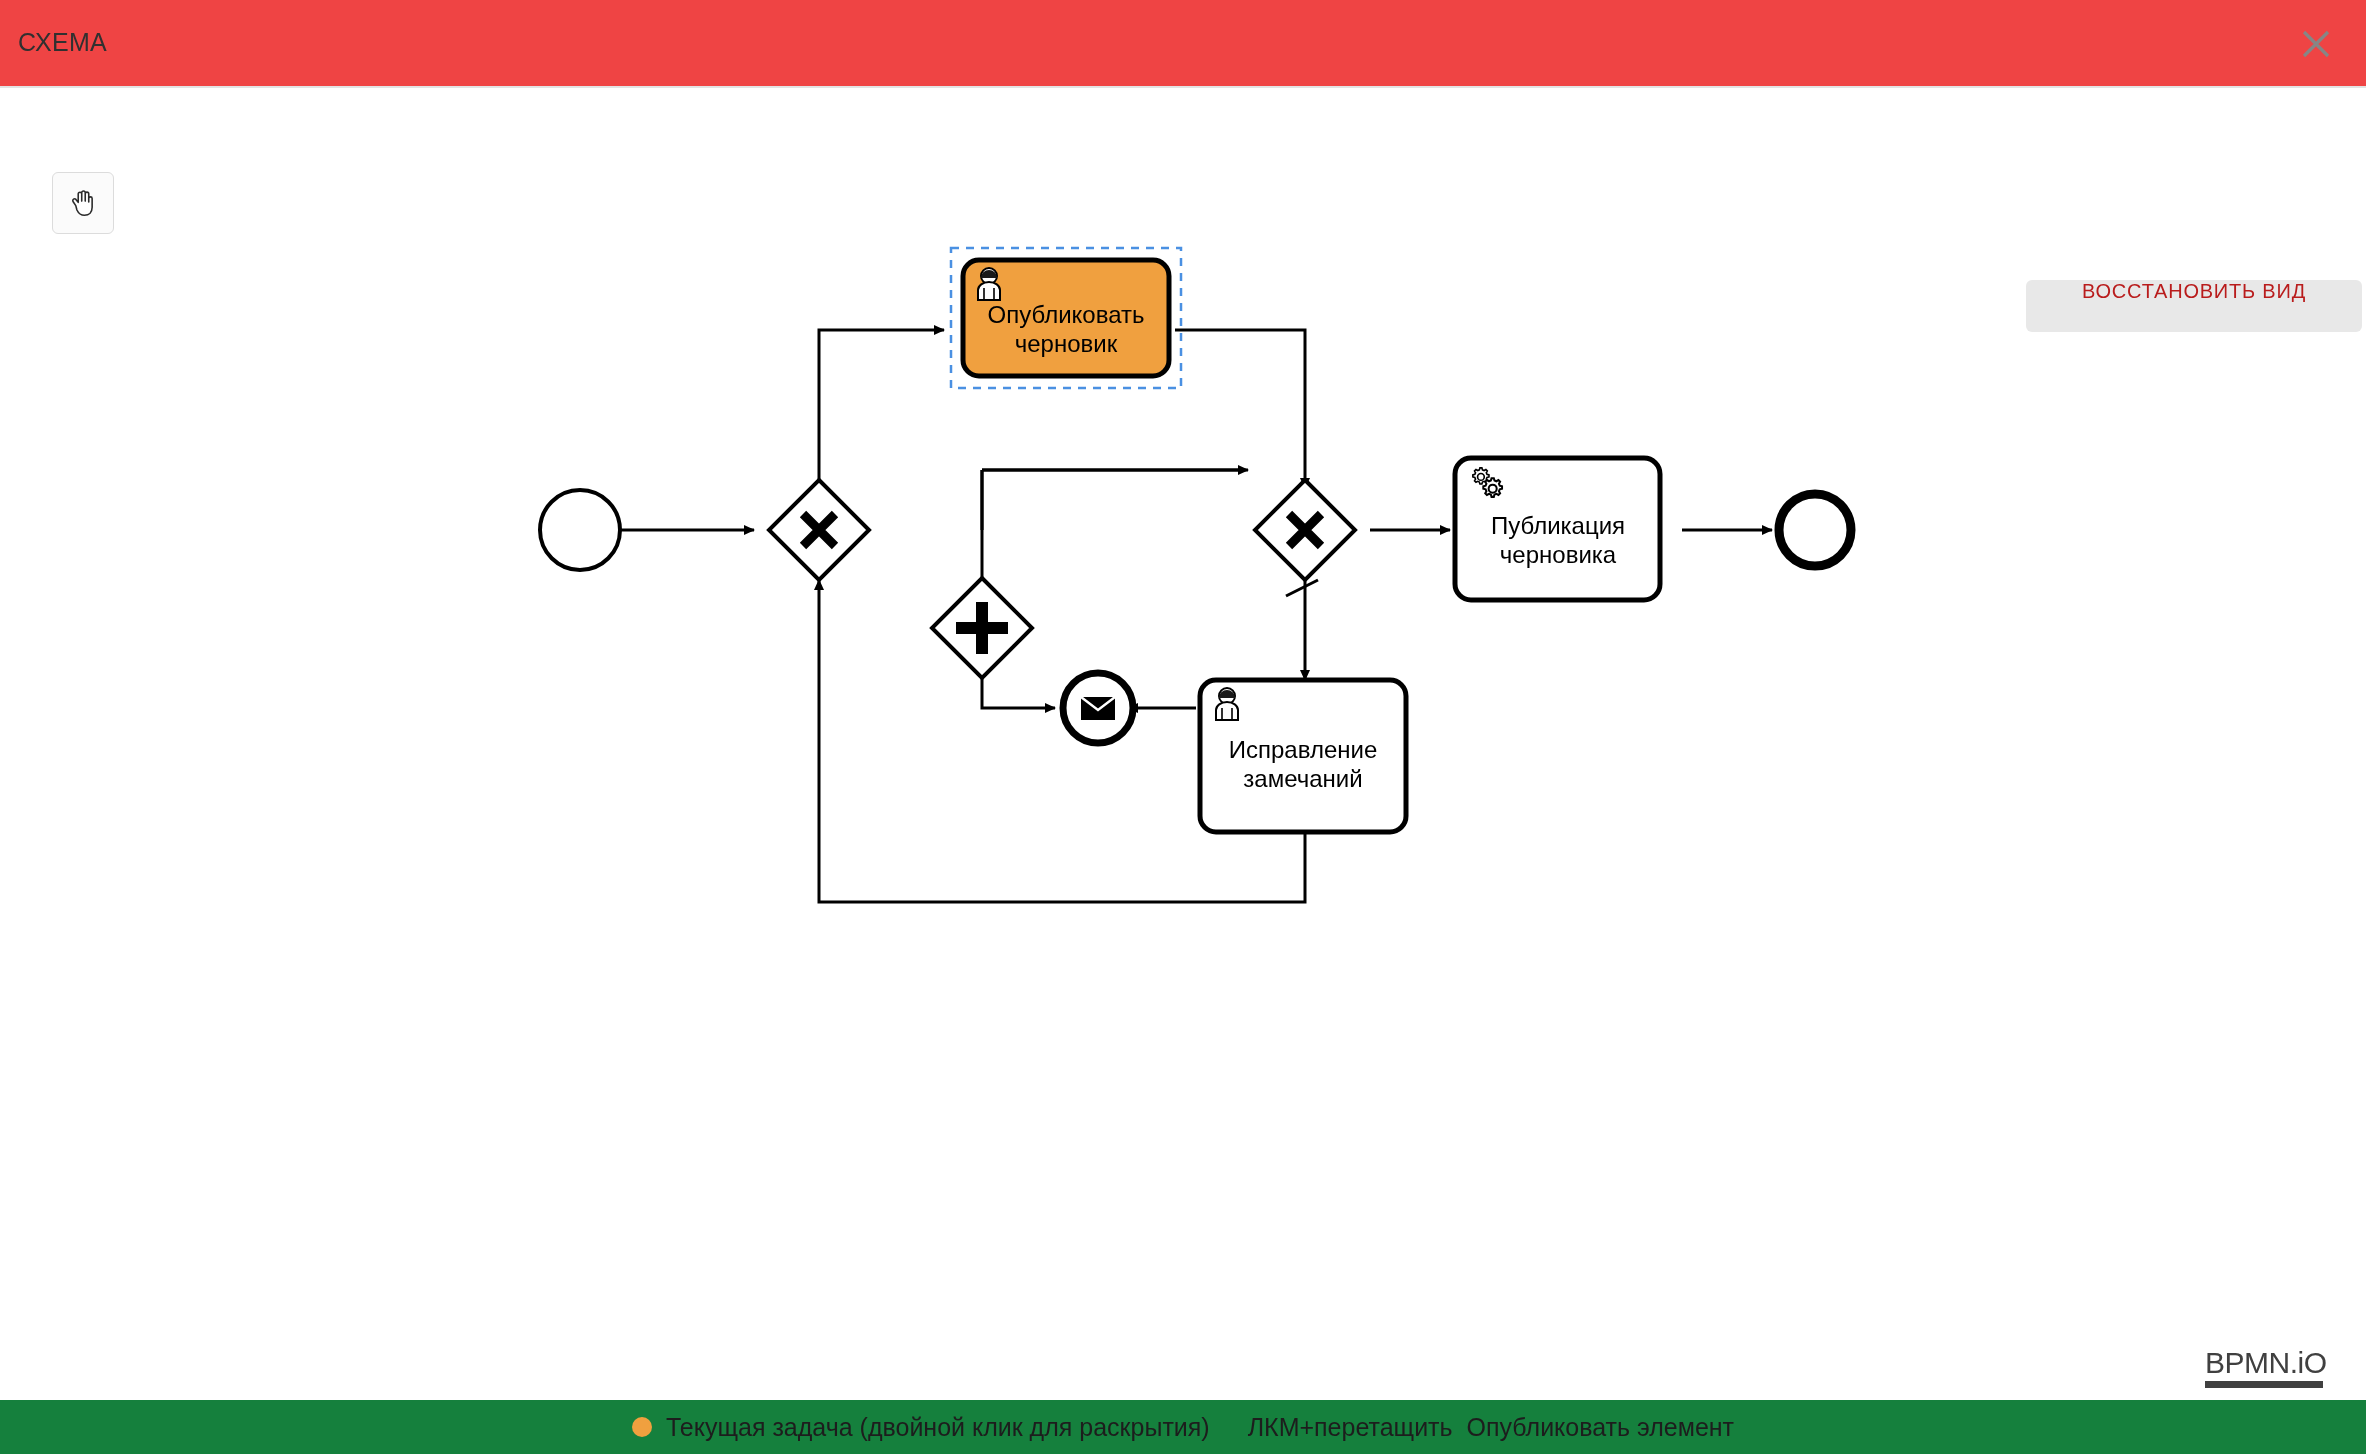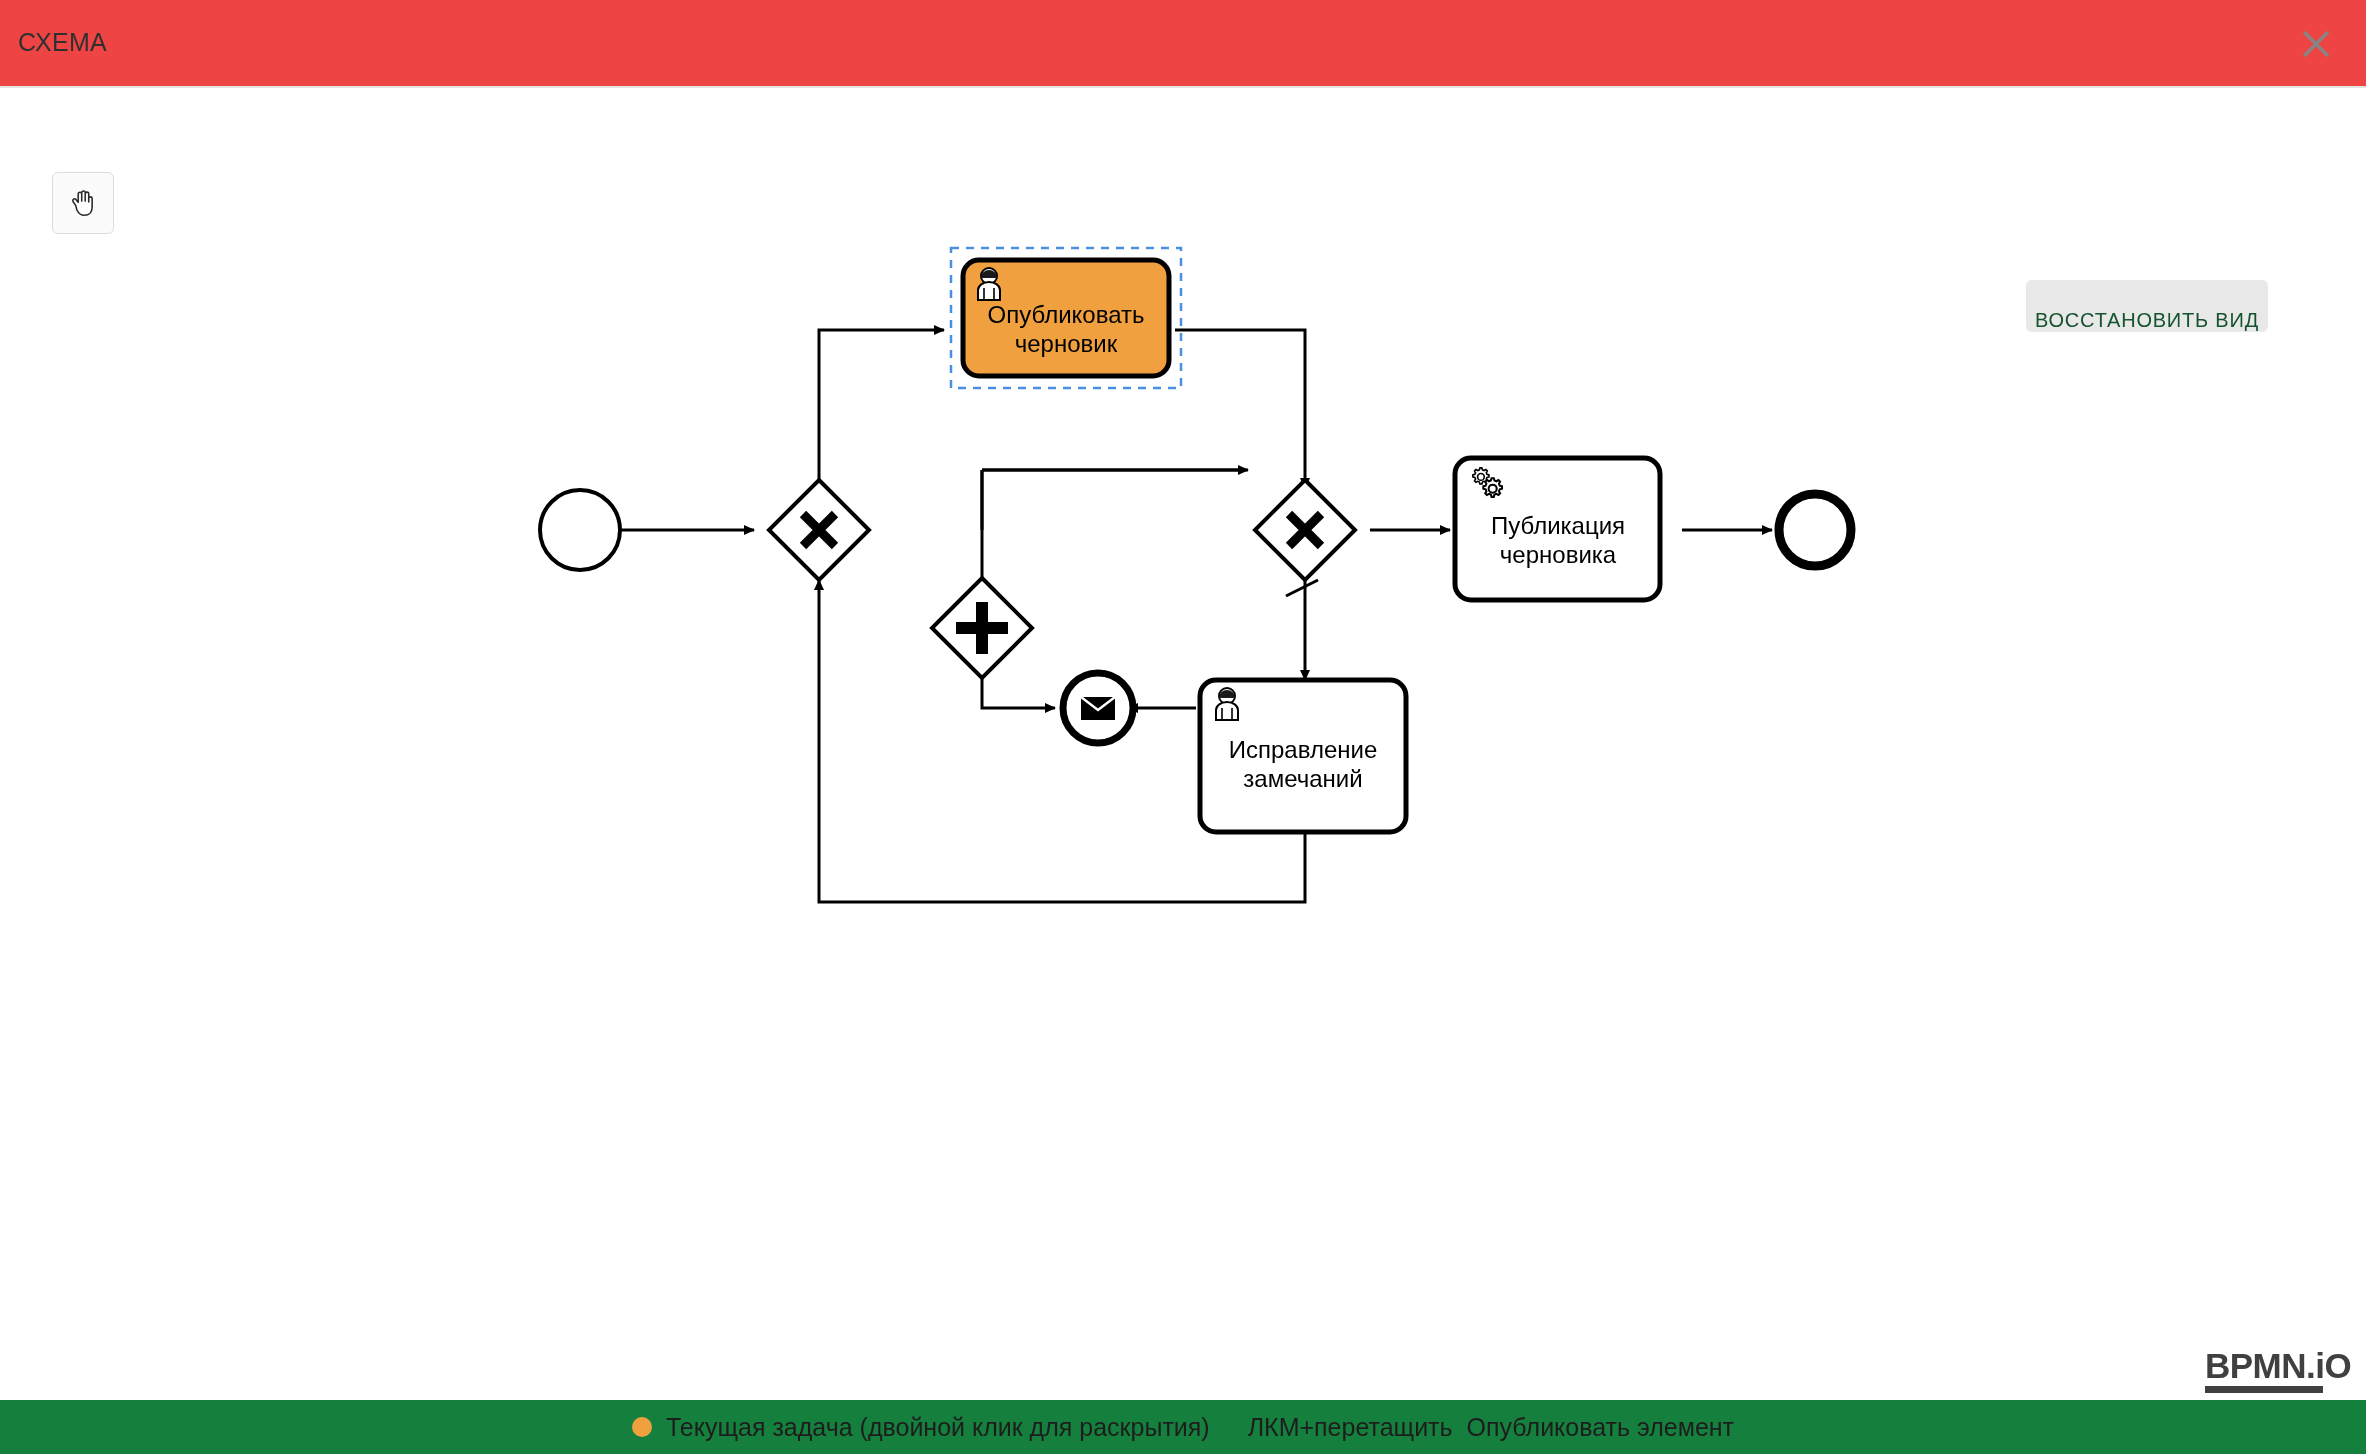--- a/index.html
+++ b/index.html
@@ -72,32 +72,32 @@
     display: flex;
     align-items: center;
     justify-content: center;
   }
 
   
   #restore-view-button {
     position: absolute;
     left: 2026px;
     top: 190px;
-    width: 242px;
+    width: 336px;
     height: 52px;
     background: #e8e8e8;
     border: none;
     border-radius: 6px;
-    color: #14532d;
+    color: #b91c1c;
     font-family: "Liberation Sans", sans-serif;
     font-size: 20px;
     letter-spacing: 0.8px;
     cursor: pointer;
     display: flex;
-    align-items: flex-end;
+    align-items: flex-start;
     justify-content: center;
     box-sizing: border-box;
   }
 
   
   #bpmn-svg {
     position: absolute;
     left: 0;
     top: 0;
   }
@@ -113,22 +113,22 @@
   
   #bpmn-logo {
     position: absolute;
     left: 2205px;
     top: 1258px;
     text-align: right;
     pointer-events: none;
   }
   #bpmn-logo-text {
     font-family: "Liberation Sans", sans-serif;
-    font-size: 35px;
-    font-weight: bold;
+    font-size: 30px;
+    font-weight: normal;
     color: #404040;
     letter-spacing: -0.5px;
     line-height: 1;
   }
   #bpmn-logo-bar {
     margin-top: 3px;
     height: 7px;
     background: #404040;
     width: 118px;
   }

